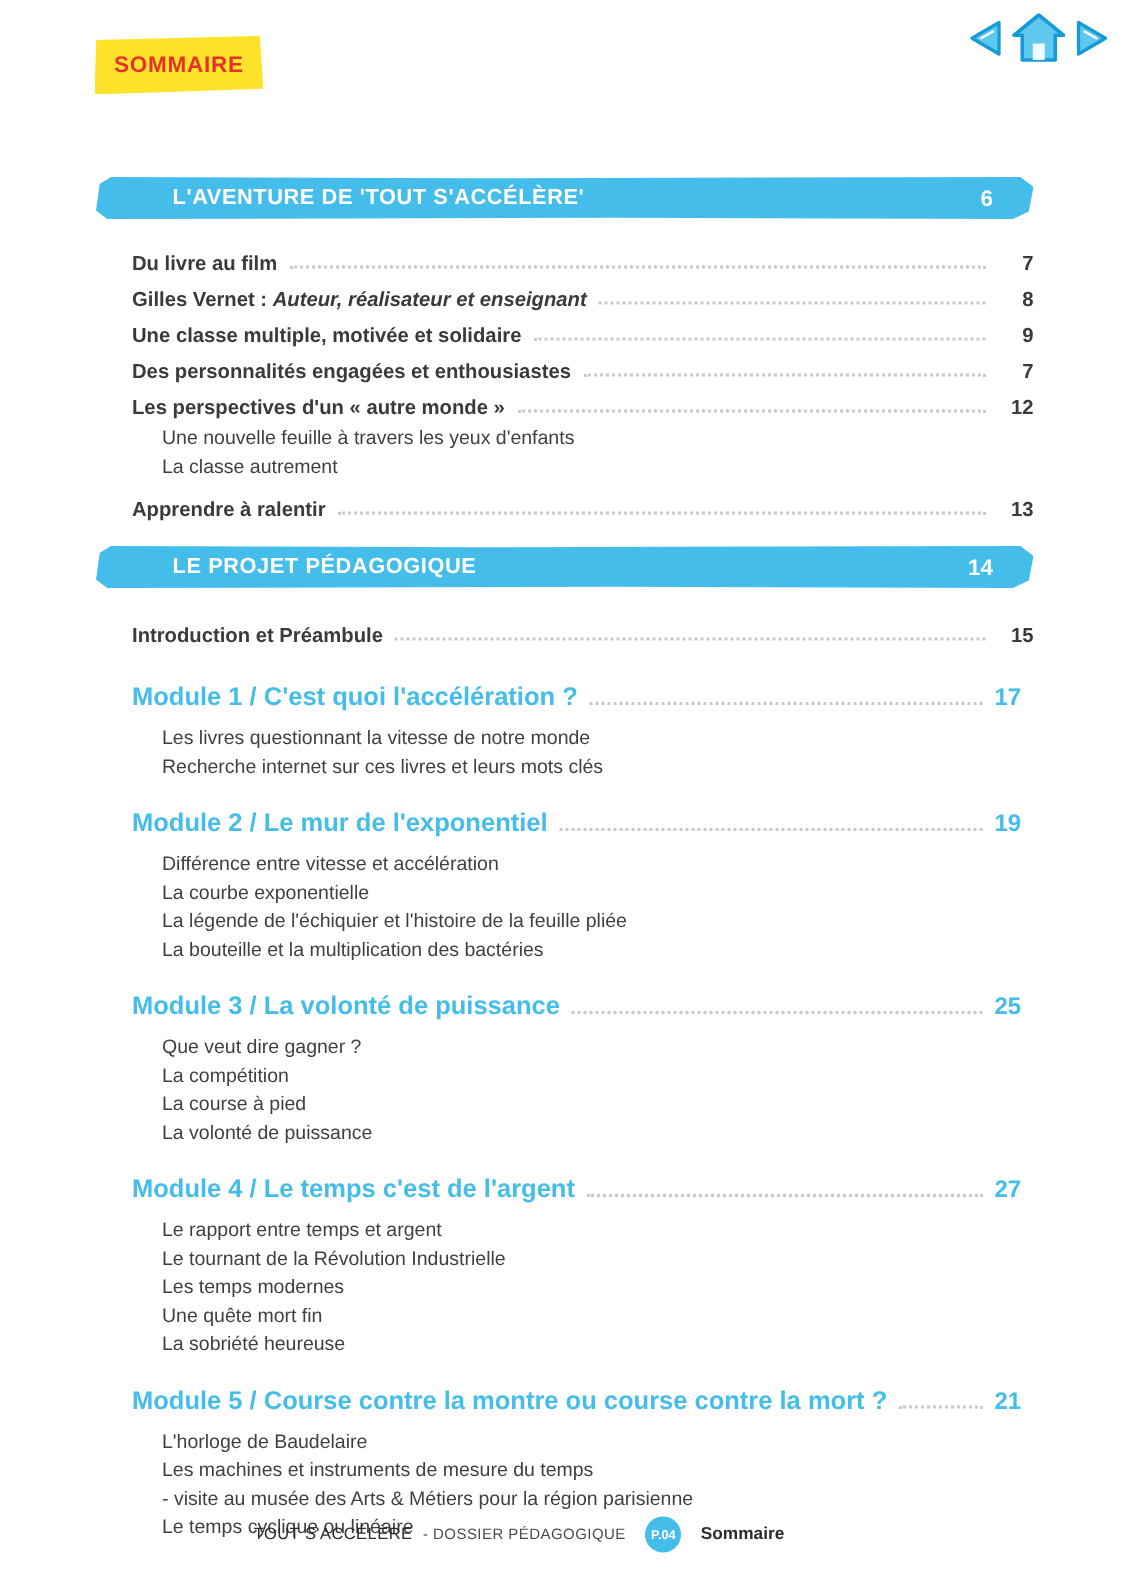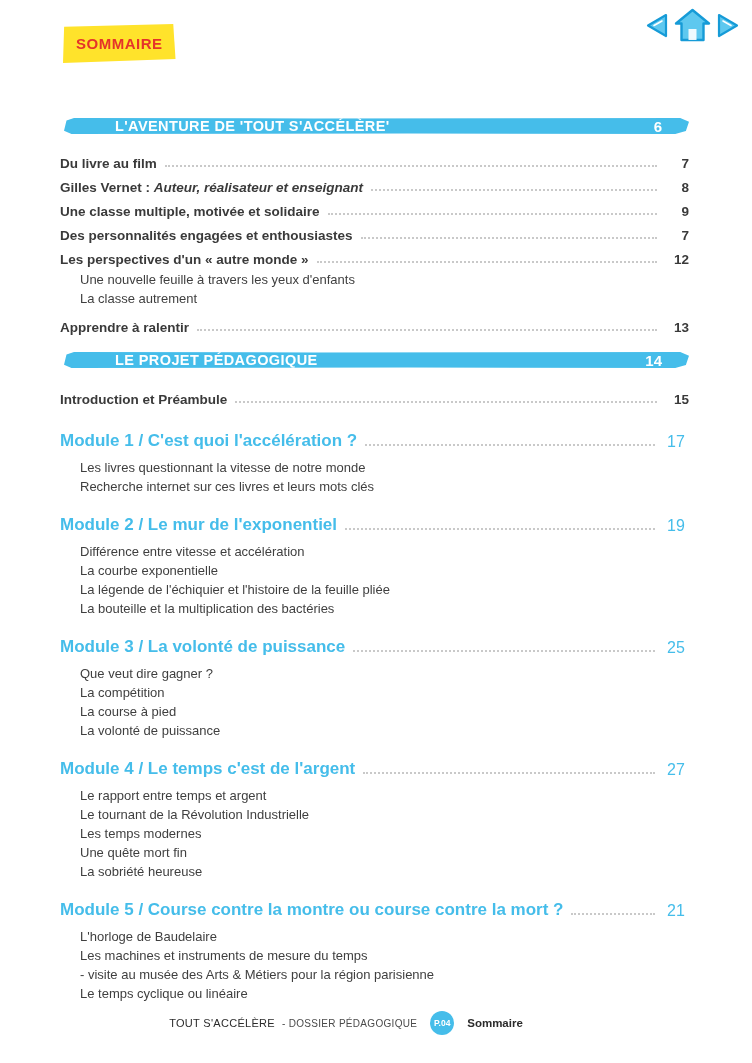--- a/index.html
+++ b/index.html
@@ -24,47 +24,47 @@
   }
 
   
   .nav { position:absolute; right:12px; top:7px; display:flex; align-items:center; gap:5px; }
   .nav .icon-btn { display:inline-flex; cursor:pointer; }
 
   
   .doc { padding-top:118px; }
 
   .bar {
-    margin-left:64px; width:625px; height:16px;
+    margin-left:64px; width:625px; height:28px;
     background:var(--blue,#45bdea);
     display:flex; align-items:center;
     clip-path:polygon(0.4% 16%, 1.6% 0%, 40% 3%, 98.6% 0%, 100% 24%, 99.5% 82%, 97.8% 100%, 55% 97%, 1.2% 100%, 0% 80%);
   }
   .bar .bt { color:#fff; font-weight:bold; font-size:14.5px; letter-spacing:.4px; padding-left:51px; }
   .bar .bp { margin-left:auto; color:#fff; font-weight:bold; font-size:15px; padding-right:27px; }
   .bar2 { margin-top:17px; }
 
-  .toc { margin:13px 63px 0 60px; }
+  .toc { margin:13px 63px 0 88px; }
   .row { display:flex; align-items:flex-end; height:24px; }
   .lbl { font-size:13.5px; font-weight:600; color:#3a3a3a; white-space:pre; }
   .lbl .it { font-style:italic; }
   .leader { flex:1; border-bottom:2px dotted var(--dots,#c9c9c9); margin:0 8px 4px 8px; min-width:20px; }
   .pg { font-size:13.5px; font-weight:600; min-width:24px; text-align:right; color:#3a3a3a; }
 
   .subs { margin:3px 0 3px 20px; }
   .sub { font-size:13px; line-height:19px; color:#3f3f3f; }
 
   .sec2 { margin-top:15px; }
 
   .module { margin-top:16px; }
   .module.first { margin-top:21px; }
   .mrow { display:flex; align-items:flex-end; height:23px; margin-bottom:7px; }
   .mtitle { color:var(--blue,#45bdea); font-weight:bold; font-size:17px; white-space:pre; }
   .mrow .leader { margin-bottom:5px; }
-  .mpg { color:var(--blue,#45bdea); font-weight:normal; font-size:16px; min-width:26px; text-align:center; }
+  .mpg { color:var(--blue,#45bdea); font-weight:bold; font-size:16px; min-width:26px; text-align:left; }
   .module .sub { margin-left:20px; }
 
   
   .footer {
     position:absolute; left:0; right:60px; bottom:28px;
     display:flex; justify-content:center; align-items:center; gap:7px;
   }
   .fb { font-size:11px; font-weight:normal; color:#2b2b2b; letter-spacing:.3px; }
   .fs { font-size:10px; color:#4a4a4a; letter-spacing:.3px; }
   .fpage {

